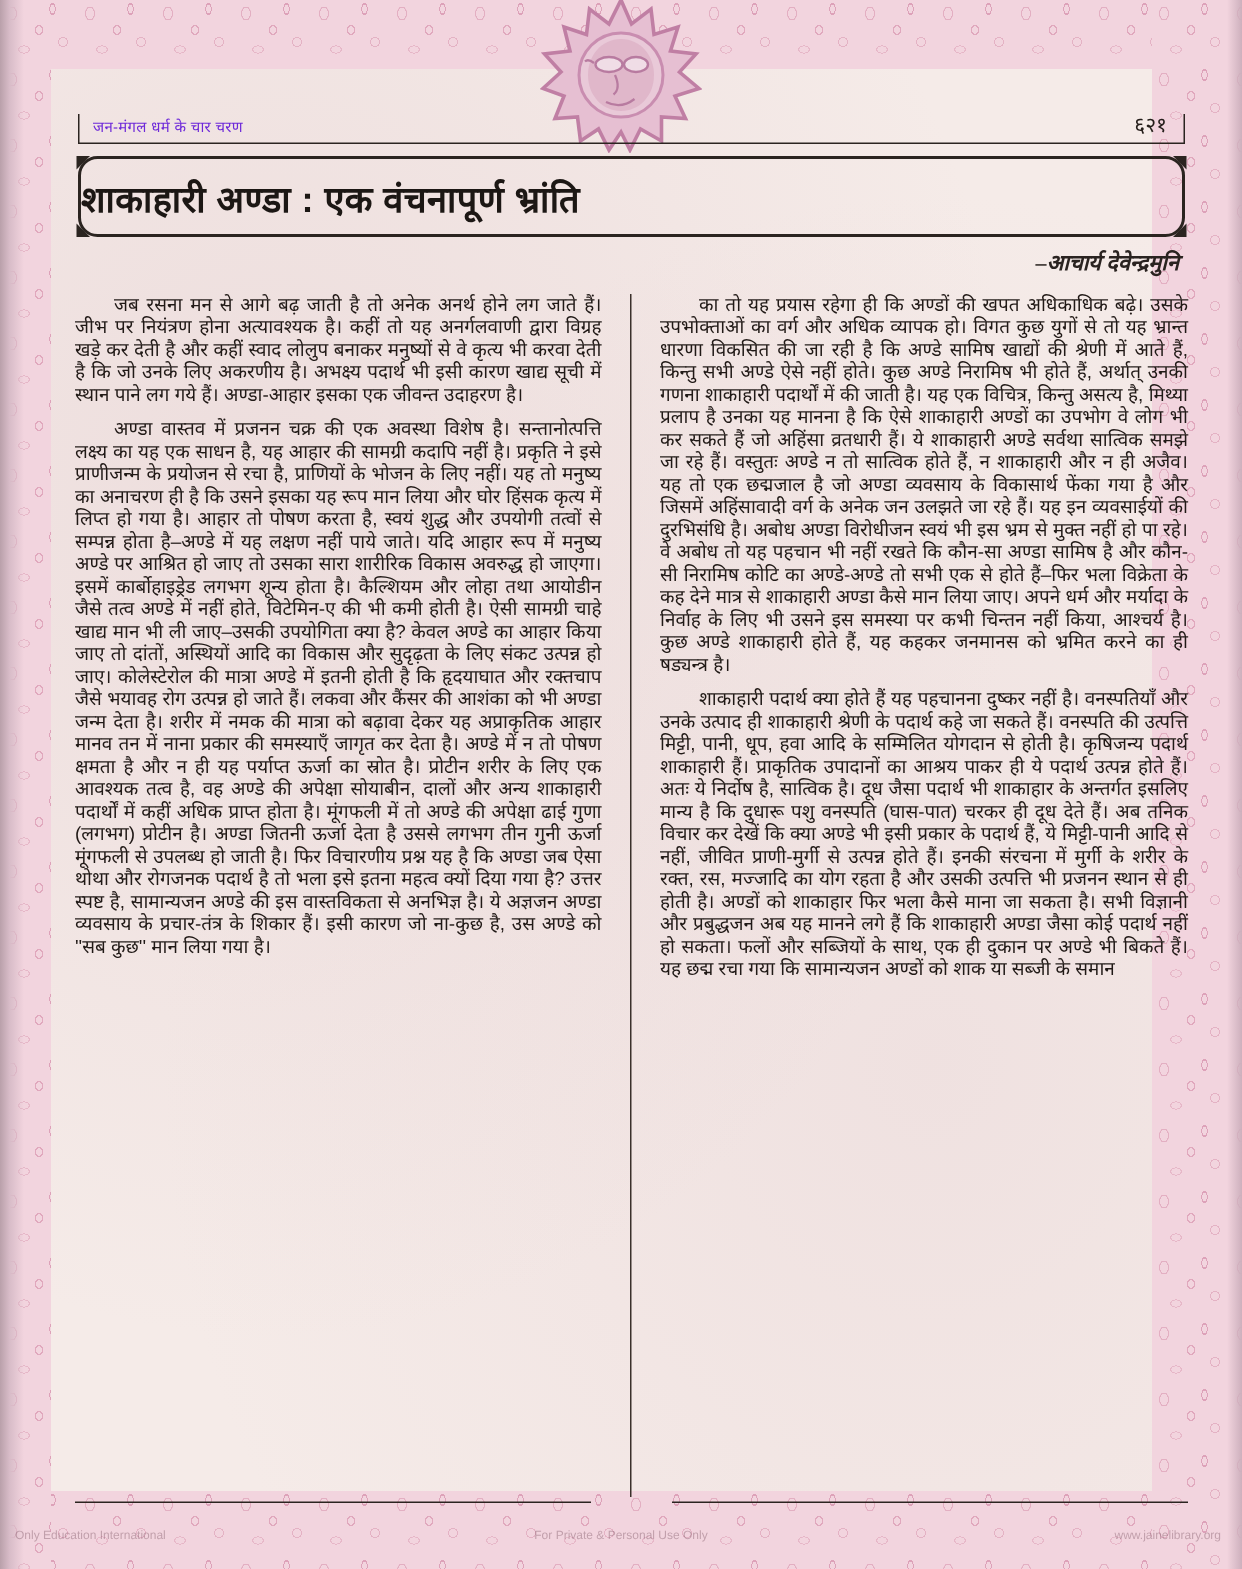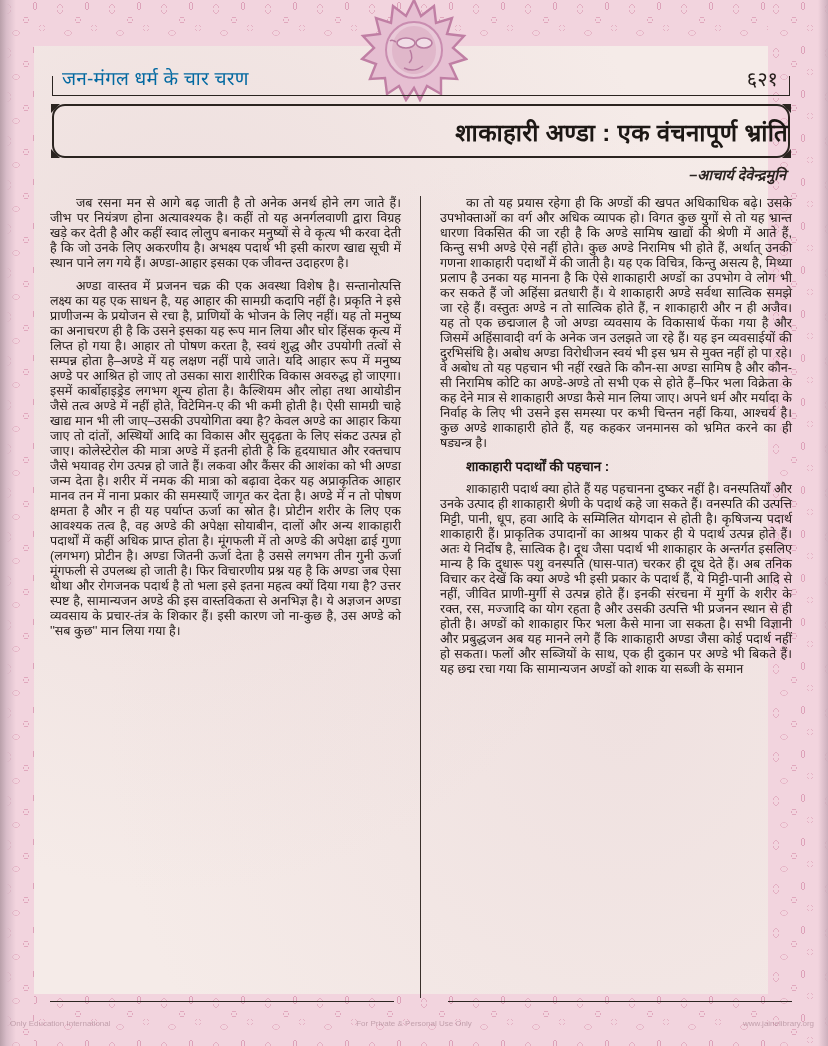--- a/index.html
+++ b/index.html
@@ -71,51 +71,51 @@
     border-bottom:1.6px solid #2b2420;
   }
   .runhead-tick-l,.runhead-tick-r{
     position:absolute;bottom:0;width:0;height:20px;border-left:1.6px solid #2b2420;
   }
   .runhead-tick-l{left:0;}
   .runhead-tick-r{right:0;}
   .runhead-title{
     position:absolute;left:10px;bottom:5px;
     font-family:"Liberation Sans", sans-serif;
-    font-size:19px;color:#0369a1;letter-spacing:.2px;white-space:nowrap;
+    font-size:10px;color:#6d28d9;letter-spacing:.2px;white-space:nowrap;
   }
   .runhead-page{
     position:absolute;right:12px;bottom:4px;
     font-family:"Liberation Sans", sans-serif;
-    font-size:20px;color:#241d1a;
+    font-size:14px;color:#241d1a;
   }
 
   
   .titlebox{
     position:absolute;left:52px;right:38px;top:104px;height:54px;
     border:2.2px solid #2b2420;border-radius:13px;
     box-sizing:border-box;z-index:5;
-    display:flex;align-items:center;justify-content:flex-end;
+    display:flex;align-items:center;justify-content:flex-start;
   }
   .titlebox .corner{
     position:absolute;width:0;height:0;border-style:solid;
   }
   .c-tl{left:-3px;top:-2px;border-width:9px 9px 0 0;border-color:#2b2420 transparent transparent transparent;}
   .c-bl{left:-3px;bottom:-2px;border-width:0 9px 9px 0;border-color:transparent transparent #2b2420 transparent;}
   .c-tr{right:-3px;top:-2px;border-width:9px 0 0 9px;border-color:#2b2420 transparent transparent transparent;}
   .c-br{right:-3px;bottom:-2px;border-width:0 0 9px 9px;border-color:transparent transparent #2b2420 transparent;}
   .article-title{
     font-family:"Liberation Sans", sans-serif;
     font-size:24px;font-weight:700;color:#1c1714;letter-spacing:.3px;
   }
 
   
   .byline{
     position:absolute;right:42px;top:164px;z-index:5;
-    font-family:Liberation Sans, sans-serif;
+    font-family:Liberation Serif, serif;
     font-style:italic;font-weight:700;font-size:14.5px;color:#2a2320;margin-left:31px;
   }
 
   
   .columns{
     position:absolute;left:50px;right:36px;top:196px;bottom:48px;
     z-index:5;display:flex;
   }
   .col{
     width:50%;box-sizing:border-box;
@@ -189,21 +189,20 @@
 
 <div class="columns">
 
   <div class="col left">
     <p>जब रसना मन से आगे बढ़ जाती है तो अनेक अनर्थ होने लग जाते हैं। जीभ पर नियंत्रण होना अत्यावश्यक है। कहीं तो यह अनर्गलवाणी द्वारा विग्रह खड़े कर देती है और कहीं स्वाद लोलुप बनाकर मनुष्यों से वे कृत्य भी करवा देती है कि जो उनके लिए अकरणीय है। अभक्ष्य पदार्थ भी इसी कारण खाद्य सूची में स्थान पाने लग गये हैं। अण्डा-आहार इसका एक जीवन्त उदाहरण है।</p>
     <p>अण्डा वास्तव में प्रजनन चक्र की एक अवस्था विशेष है। सन्तानोत्पत्ति लक्ष्य का यह एक साधन है, यह आहार की सामग्री कदापि नहीं है। प्रकृति ने इसे प्राणीजन्म के प्रयोजन से रचा है, प्राणियों के भोजन के लिए नहीं। यह तो मनुष्य का अनाचरण ही है कि उसने इसका यह रूप मान लिया और घोर हिंसक कृत्य में लिप्त हो गया है। आहार तो पोषण करता है, स्वयं शुद्ध और उपयोगी तत्वों से सम्पन्न होता है–अण्डे में यह लक्षण नहीं पाये जाते। यदि आहार रूप में मनुष्य अण्डे पर आश्रित हो जाए तो उसका सारा शारीरिक विकास अवरुद्ध हो जाएगा। इसमें कार्बोहाइड्रेड लगभग शून्य होता है। कैल्शियम और लोहा तथा आयोडीन जैसे तत्व अण्डे में नहीं होते, विटेमिन-ए की भी कमी होती है। ऐसी सामग्री चाहे खाद्य मान भी ली जाए–उसकी उपयोगिता क्या है? केवल अण्डे का आहार किया जाए तो दांतों, अस्थियों आदि का विकास और सुदृढ़ता के लिए संकट उत्पन्न हो जाए। कोलेस्टेरोल की मात्रा अण्डे में इतनी होती है कि हृदयाघात और रक्तचाप जैसे भयावह रोग उत्पन्न हो जाते हैं। लकवा और कैंसर की आशंका को भी अण्डा जन्म देता है। शरीर में नमक की मात्रा को बढ़ावा देकर यह अप्राकृतिक आहार मानव तन में नाना प्रकार की समस्याएँ जागृत कर देता है। अण्डे में न तो पोषण क्षमता है और न ही यह पर्याप्त ऊर्जा का स्रोत है। प्रोटीन शरीर के लिए एक आवश्यक तत्व है, वह अण्डे की अपेक्षा सोयाबीन, दालों और अन्य शाकाहारी पदार्थों में कहीं अधिक प्राप्त होता है। मूंगफली में तो अण्डे की अपेक्षा ढाई गुणा (लगभग) प्रोटीन है। अण्डा जितनी ऊर्जा देता है उससे लगभग तीन गुनी ऊर्जा मूंगफली से उपलब्ध हो जाती है। फिर विचारणीय प्रश्न यह है कि अण्डा जब ऐसा थोथा और रोगजनक पदार्थ है तो भला इसे इतना महत्व क्यों दिया गया है? उत्तर स्पष्ट है, सामान्यजन अण्डे की इस वास्तविकता से अनभिज्ञ है। ये अज्ञजन अण्डा व्यवसाय के प्रचार-तंत्र के शिकार हैं। इसी कारण जो ना-कुछ है, उस अण्डे को ''सब कुछ'' मान लिया गया है।</p>
   </div>
 
   <div class="col right">
     <p>का तो यह प्रयास रहेगा ही कि अण्डों की खपत अधिकाधिक बढ़े। उसके उपभोक्ताओं का वर्ग और अधिक व्यापक हो। विगत कुछ युगों से तो यह भ्रान्त धारणा विकसित की जा रही है कि अण्डे सामिष खाद्यों की श्रेणी में आते हैं, किन्तु सभी अण्डे ऐसे नहीं होते। कुछ अण्डे निरामिष भी होते हैं, अर्थात् उनकी गणना शाकाहारी पदार्थों में की जाती है। यह एक विचित्र, किन्तु असत्य है, मिथ्या प्रलाप है उनका यह मानना है कि ऐसे शाकाहारी अण्डों का उपभोग वे लोग भी कर सकते हैं जो अहिंसा व्रतधारी हैं। ये शाकाहारी अण्डे सर्वथा सात्विक समझे जा रहे हैं। वस्तुतः अण्डे न तो सात्विक होते हैं, न शाकाहारी और न ही अजैव। यह तो एक छद्मजाल है जो अण्डा व्यवसाय के विकासार्थ फेंका गया है और जिसमें अहिंसावादी वर्ग के अनेक जन उलझते जा रहे हैं। यह इन व्यवसाईयों की दुरभिसंधि है। अबोध अण्डा विरोधीजन स्वयं भी इस भ्रम से मुक्त नहीं हो पा रहे। वे अबोध तो यह पहचान भी नहीं रखते कि कौन-सा अण्डा सामिष है और कौन-सी निरामिष कोटि का अण्डे-अण्डे तो सभी एक से होते हैं–फिर भला विक्रेता के कह देने मात्र से शाकाहारी अण्डा कैसे मान लिया जाए। अपने धर्म और मर्यादा के निर्वाह के लिए भी उसने इस समस्या पर कभी चिन्तन नहीं किया, आश्चर्य है। कुछ अण्डे शाकाहारी होते हैं, यह कहकर जनमानस को भ्रमित करने का ही षड्यन्त्र है।</p>
-    <p class="subhead">शाकाहारी पदार्थों की पहचान :</p>
     <p>शाकाहारी पदार्थ क्या होते हैं यह पहचानना दुष्कर नहीं है। वनस्पतियाँ और उनके उत्पाद ही शाकाहारी श्रेणी के पदार्थ कहे जा सकते हैं। वनस्पति की उत्पत्ति मिट्टी, पानी, धूप, हवा आदि के सम्मिलित योगदान से होती है। कृषिजन्य पदार्थ शाकाहारी हैं। प्राकृतिक उपादानों का आश्रय पाकर ही ये पदार्थ उत्पन्न होते हैं। अतः ये निर्दोष है, सात्विक है। दूध जैसा पदार्थ भी शाकाहार के अन्तर्गत इसलिए मान्य है कि दुधारू पशु वनस्पति (घास-पात) चरकर ही दूध देते हैं। अब तनिक विचार कर देखें कि क्या अण्डे भी इसी प्रकार के पदार्थ हैं, ये मिट्टी-पानी आदि से नहीं, जीवित प्राणी-मुर्गी से उत्पन्न होते हैं। इनकी संरचना में मुर्गी के शरीर के रक्त, रस, मज्जादि का योग रहता है और उसकी उत्पत्ति भी प्रजनन स्थान से ही होती है। अण्डों को शाकाहार फिर भला कैसे माना जा सकता है। सभी विज्ञानी और प्रबुद्धजन अब यह मानने लगे हैं कि शाकाहारी अण्डा जैसा कोई पदार्थ नहीं हो सकता। फलों और सब्जियों के साथ, एक ही दुकान पर अण्डे भी बिकते हैं। यह छद्म रचा गया कि सामान्यजन अण्डों को शाक या सब्जी के समान</p>
   </div>
 
 </div>
 
 <div class="botrule-l"></div>
 <div class="botrule-r"></div>
 
 <div class="wm wm-l">Only Education International</div>
 <div class="wm wm-c">For Private &amp; Personal Use Only</div>

